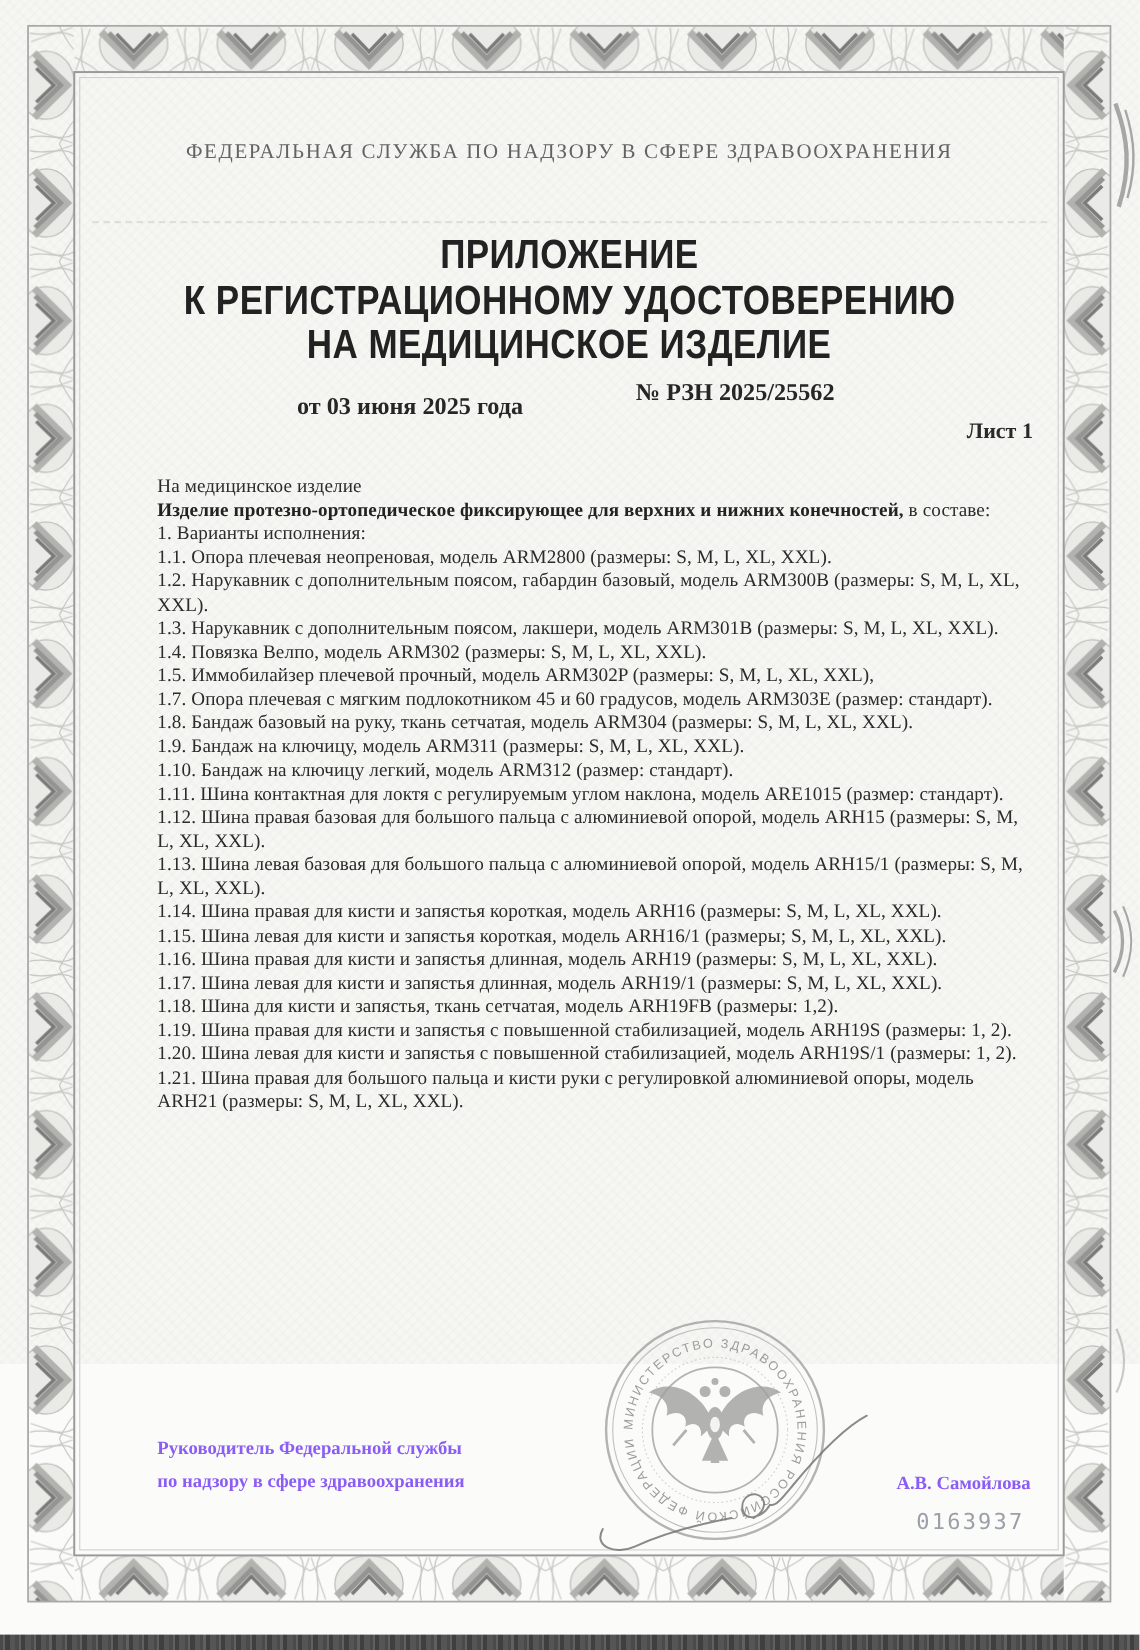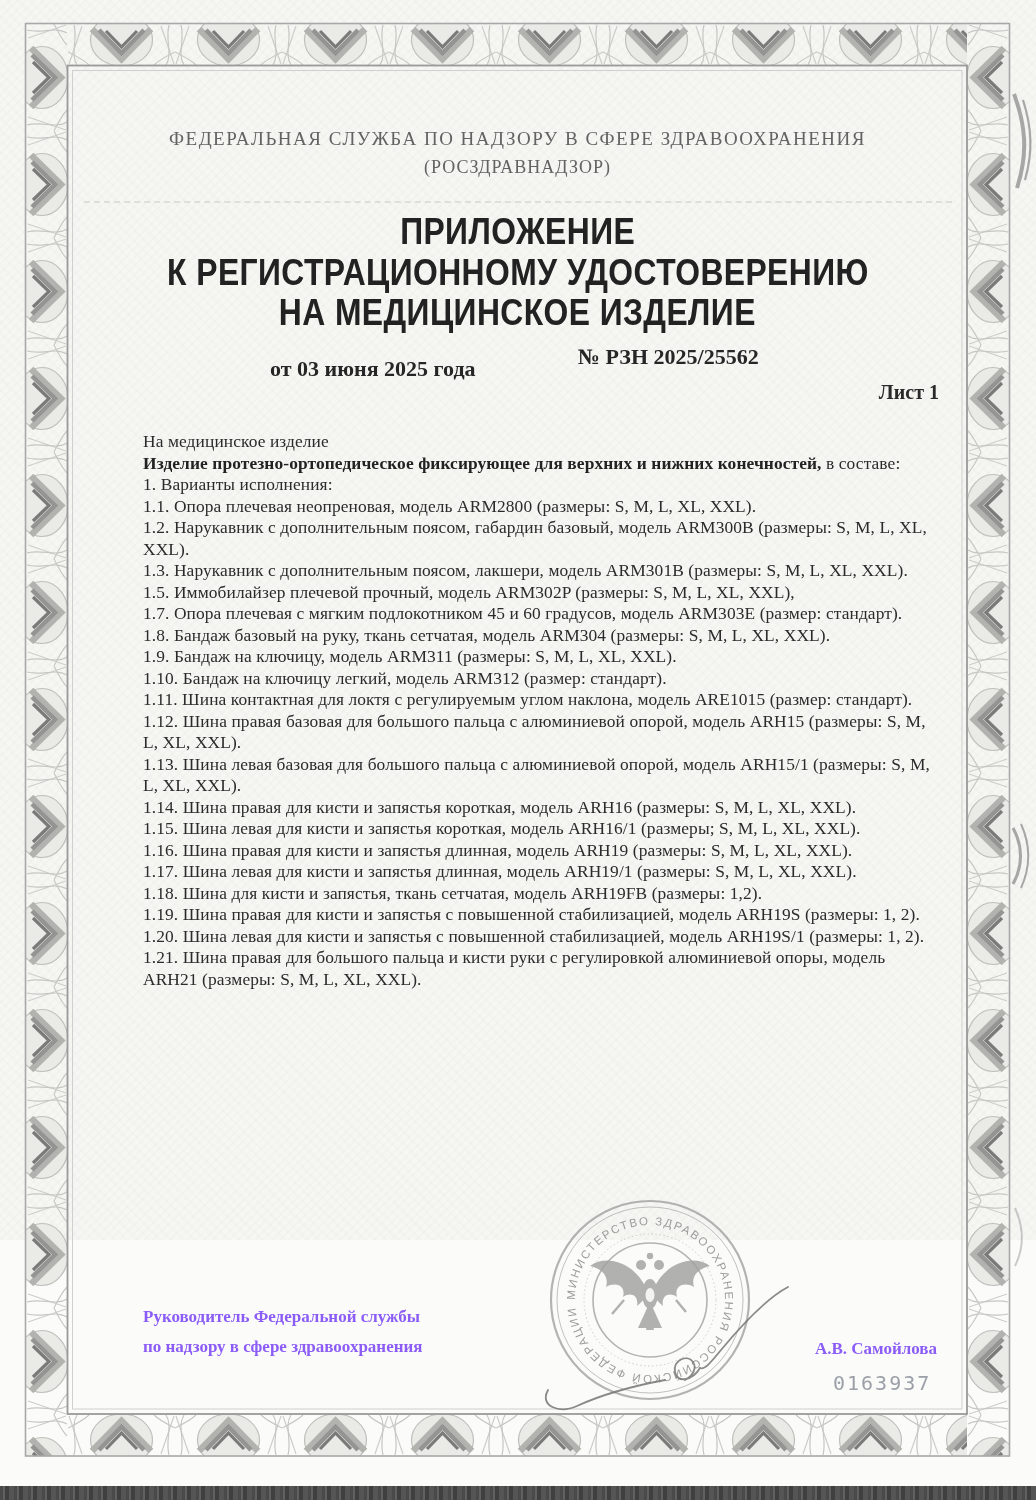--- a/index.html
+++ b/index.html
@@ -124,21 +124,20 @@
       <path d="M1023,100 C1032,128 1033,152 1025,180" stroke-width="2.2"></path>
       <path d="M1013,828 C1023,846 1023,866 1013,884" stroke-width="3"></path>
       <path d="M1021,824 C1031,846 1031,866 1021,888" stroke-width="2"></path>
       <path d="M1015,1208 C1024,1228 1024,1248 1015,1266" stroke-width="2" opacity="0.6"></path>
     </g>
   </svg>
 
   <div class="artifact-line"></div>
 
   <div class="abs center-line agency" style="top:128px;">ФЕДЕРАЛЬНАЯ СЛУЖБА ПО НАДЗОРУ В СФЕРЕ ЗДРАВООХРАНЕНИЯ</div>
-  <div class="abs center-line agency sub" style="top:157px;">(РОСЗДРАВНАДЗОР)</div>
 
   <div class="abs center-line title-line" style="top:212px;"><span>ПРИЛОЖЕНИЕ</span></div>
   <div class="abs center-line title-line" style="top:253px;"><span>К РЕГИСТРАЦИОННОМУ УДОСТОВЕРЕНИЮ</span></div>
   <div class="abs center-line title-line" style="top:293px;"><span>НА МЕДИЦИНСКОЕ ИЗДЕЛИЕ</span></div>
 
   <div class="abs dateline" style="top:356px;left:270px;">от  03 июня 2025 года</div>
   <div class="abs dateline" style="top:344px;left:578px;">№  РЗН 2025/25562</div>
   <div class="abs sheet" style="top:381px;right:111px;">Лист 1</div>
 
   <svg class="seal-svg" width="220" height="220" viewBox="0 0 220 220" aria-hidden="true">
@@ -165,20 +164,21 @@
     </g>
   </svg>
 
   <div class="body-text">
     <div class="par">На медицинское изделие</div>
     <div class="par bold-lead"><b>Изделие протезно-ортопедическое фиксирующее для верхних и нижних конечностей,</b><span> в составе:</span></div>
     <div class="par">1. Варианты исполнения:</div>
     <div class="par item">1.1. Опора плечевая неопреновая, модель ARM2800 (размеры: S, M, L, XL, XXL).</div>
       <div class="par item">1.2. Нарукавник с дополнительным поясом, габардин базовый, модель ARM300B (размеры: S, M, L, XL, XXL).</div>
       <div class="par item">1.3. Нарукавник с дополнительным поясом, лакшери, модель ARM301B (размеры: S, M, L, XL, XXL).</div>
+      <div class="par item">1.4. Повязка Велпо, модель ARM302 (размеры: S, M, L, XL, XXL).</div>
       <div class="par item">1.5. Иммобилайзер плечевой прочный, модель ARM302P (размеры: S, M, L, XL, XXL),</div>
       <div class="par item">1.7. Опора плечевая с мягким подлокотником 45 и 60 градусов, модель ARM303E (размер: стандарт).</div>
       <div class="par item">1.8. Бандаж базовый на руку, ткань сетчатая, модель ARM304 (размеры: S, M, L, XL, XXL).</div>
       <div class="par item">1.9. Бандаж на ключицу, модель ARM311 (размеры: S, M, L, XL, XXL).</div>
       <div class="par item">1.10. Бандаж на ключицу легкий, модель ARM312 (размер: стандарт).</div>
       <div class="par item">1.11. Шина контактная для локтя с регулируемым углом наклона, модель ARE1015 (размер: стандарт).</div>
       <div class="par item">1.12. Шина правая базовая для большого пальца с алюминиевой опорой, модель ARH15 (размеры: S, M, L, XL, XXL).</div>
       <div class="par item">1.13. Шина левая базовая для большого пальца с алюминиевой опорой, модель ARH15/1 (размеры: S, M, L, XL, XXL).</div>
       <div class="par item">1.14. Шина правая для кисти и запястья короткая, модель ARH16 (размеры: S, M, L, XL, XXL).</div>
       <div class="par item">1.15. Шина левая для кисти и запястья короткая, модель ARH16/1 (размеры; S, M, L, XL, XXL).</div>

